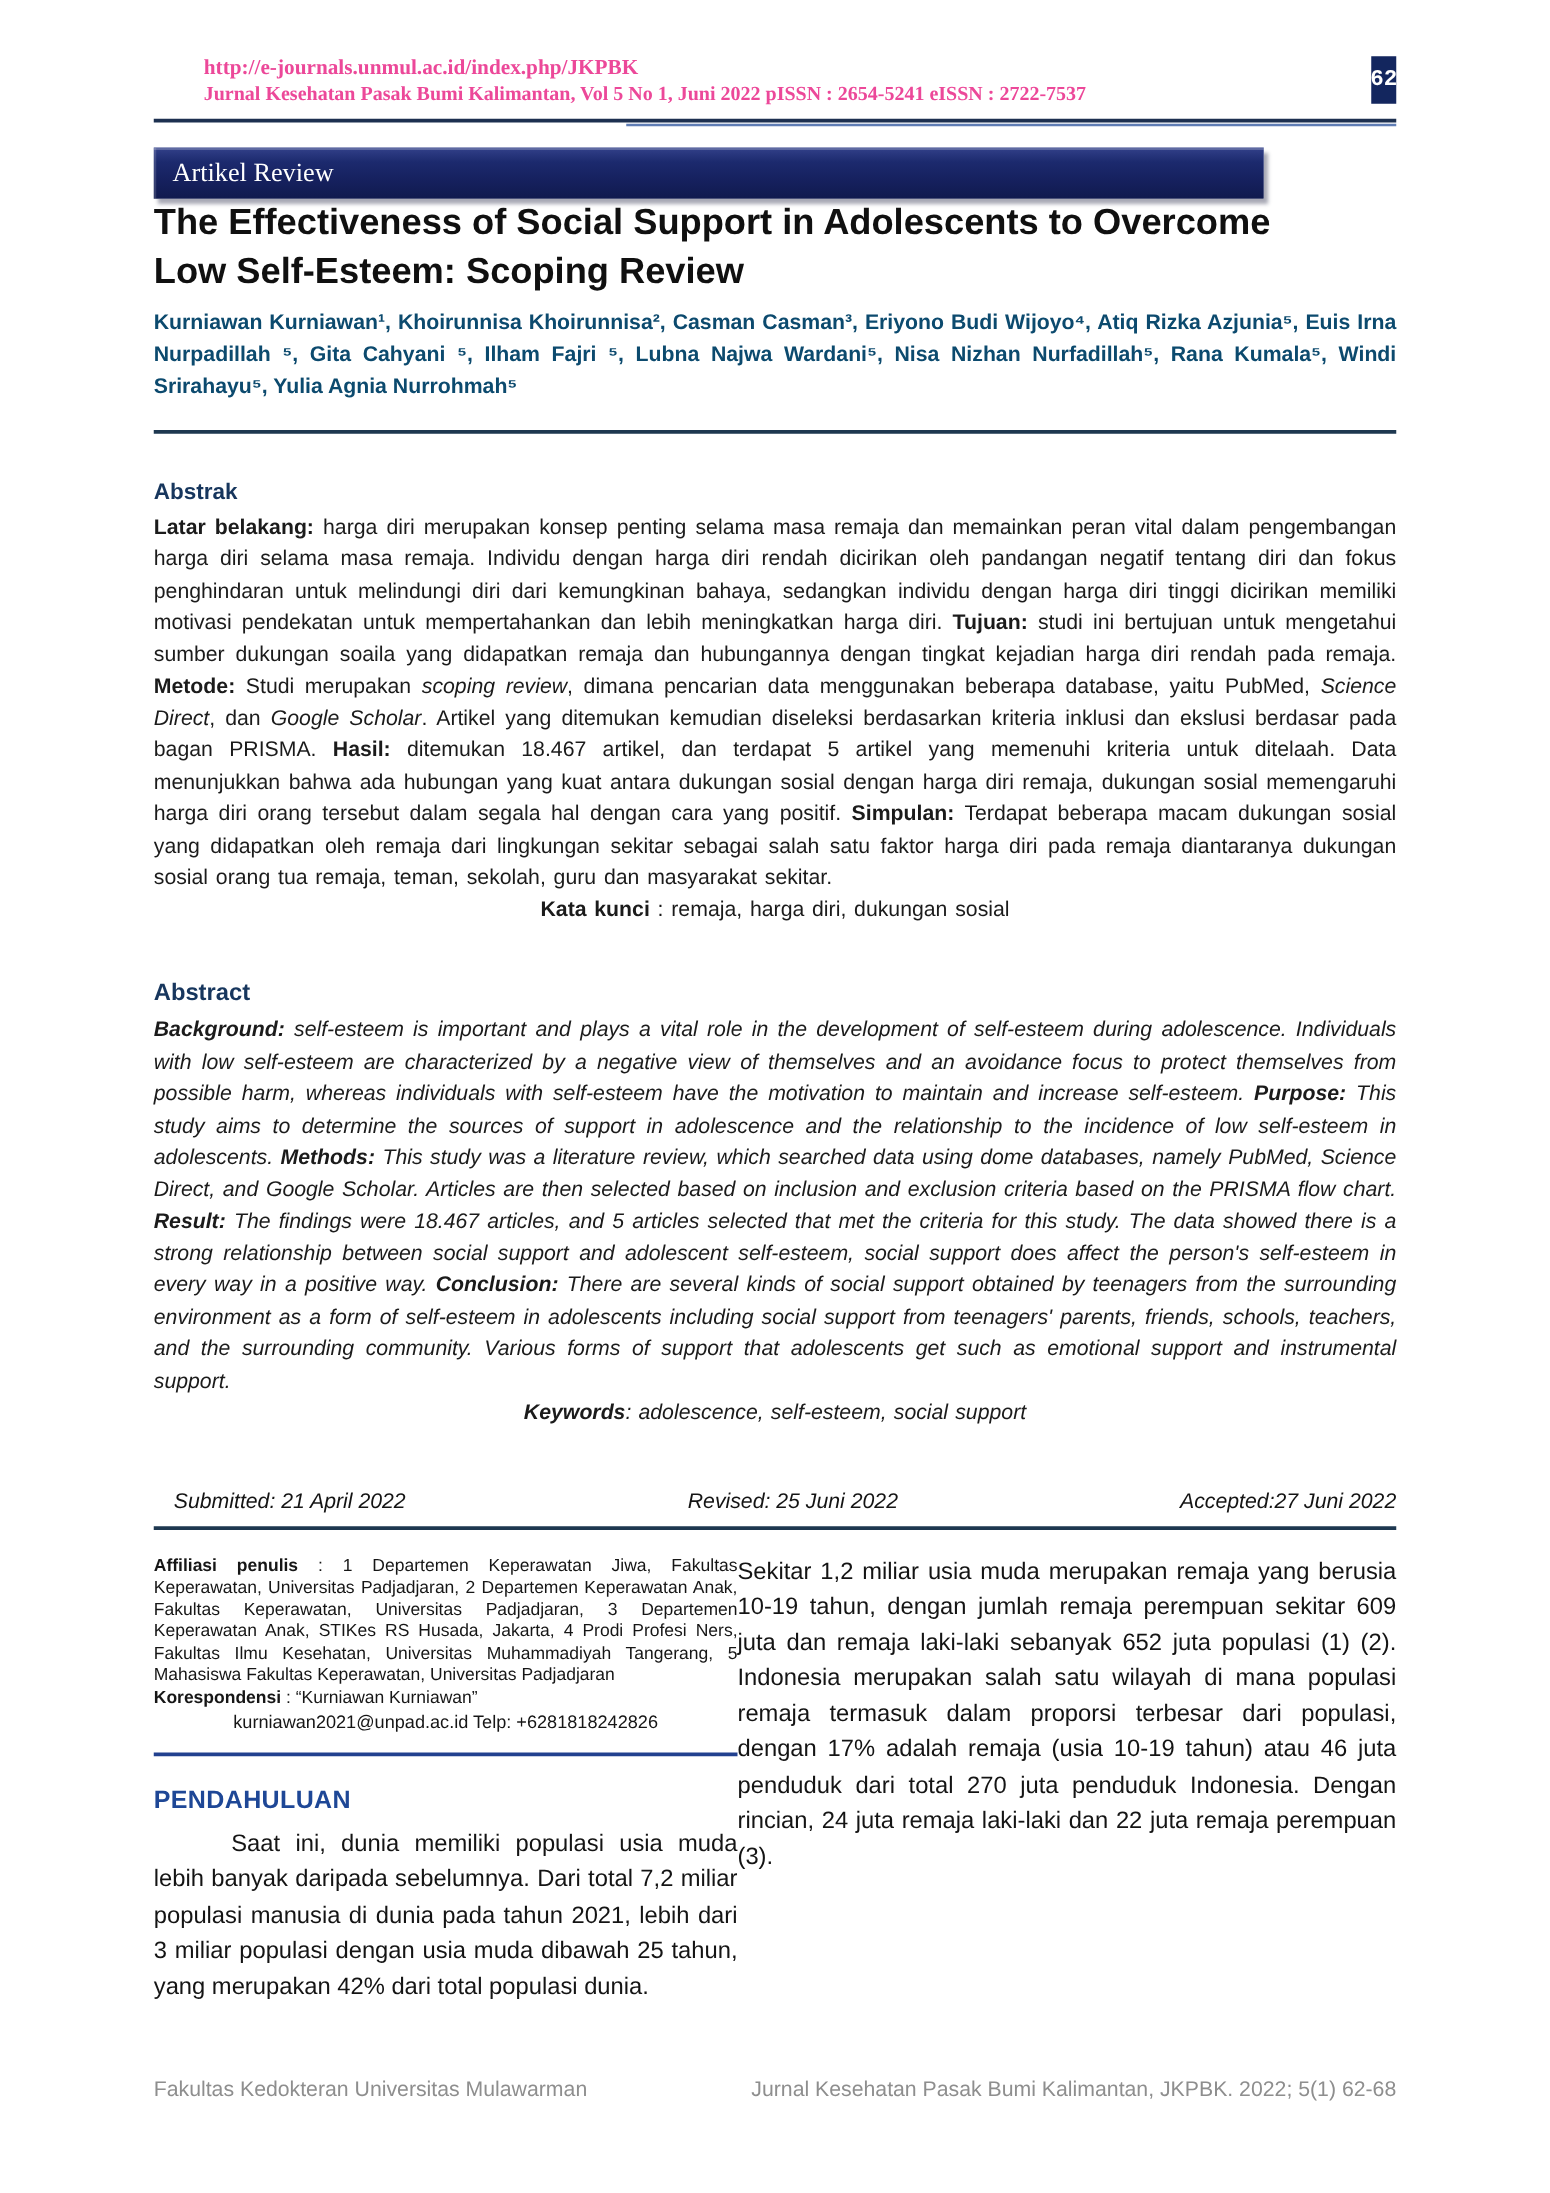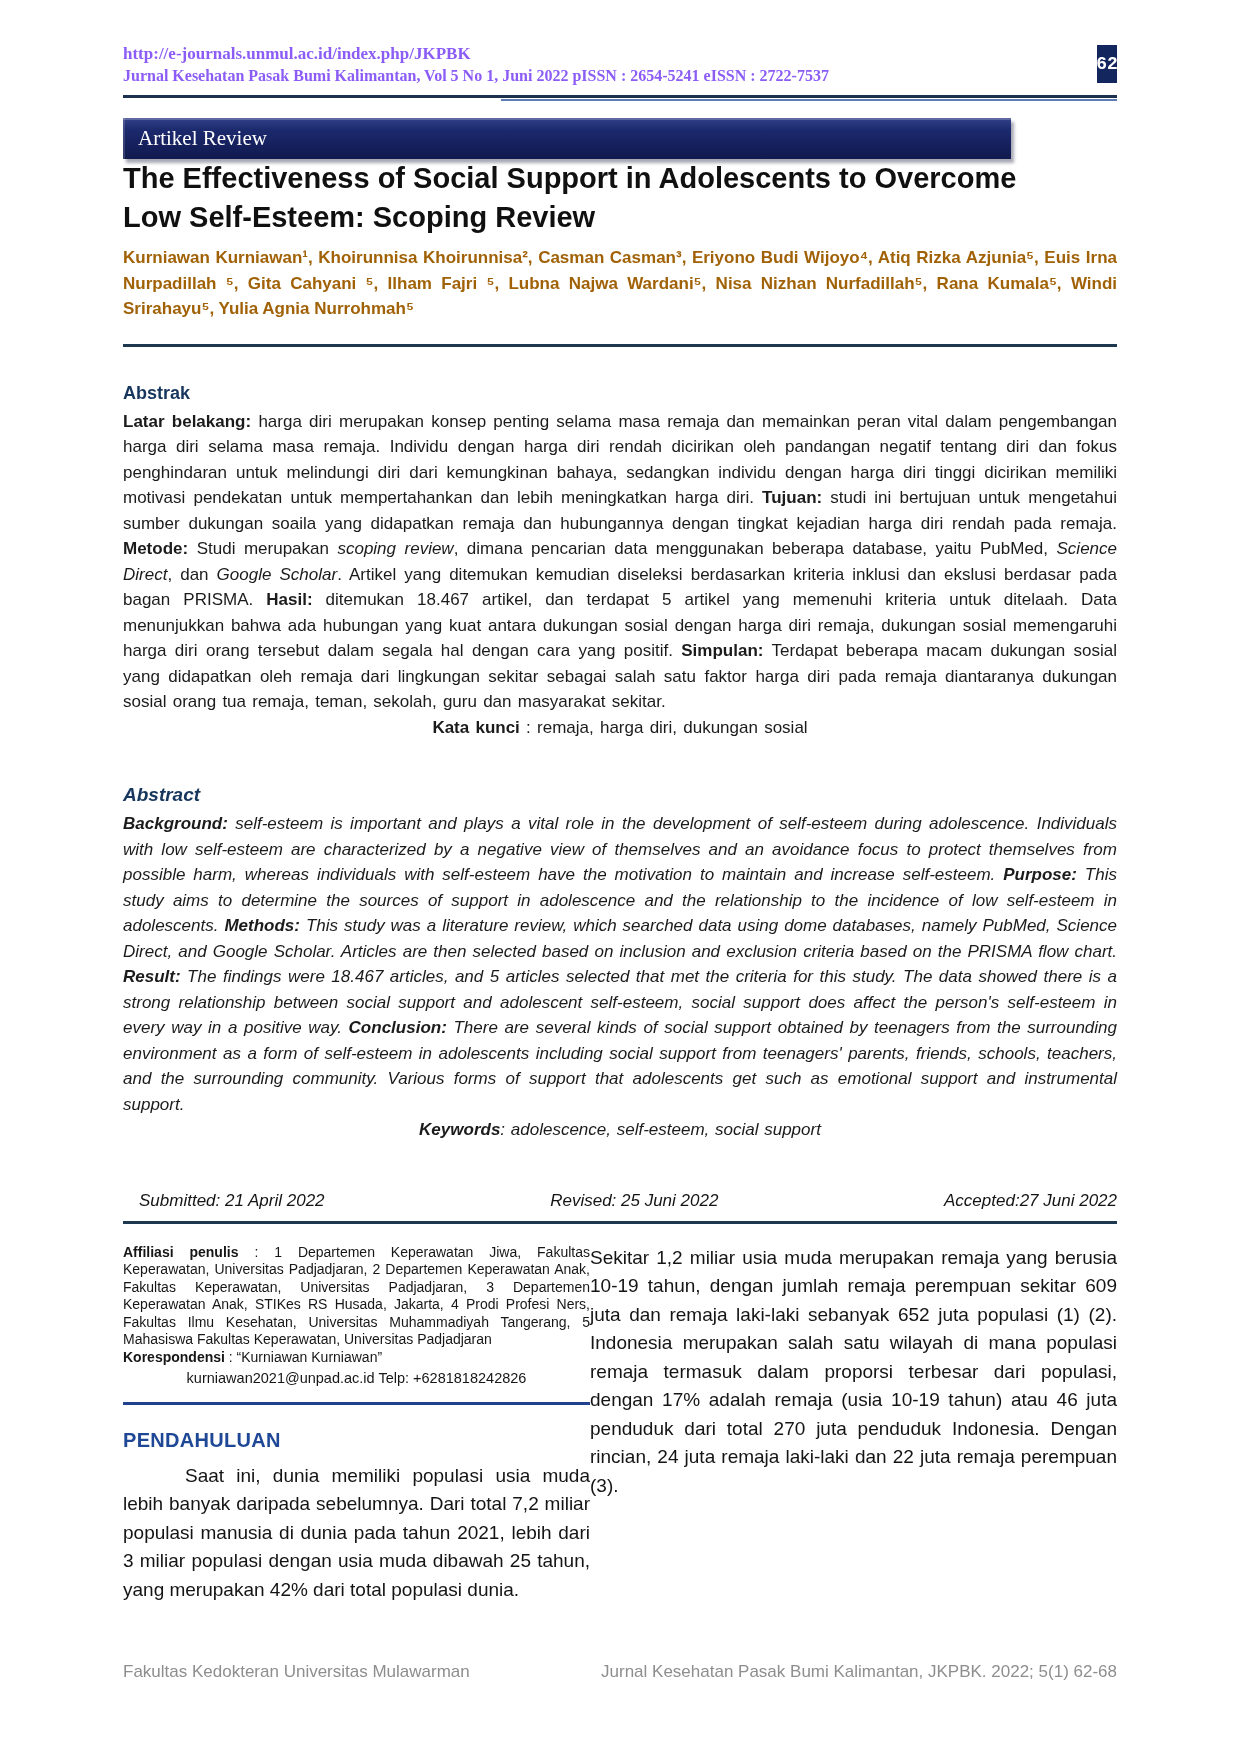--- a/index.html
+++ b/index.html
@@ -9,46 +9,46 @@
   *{margin:0;padding:0;box-sizing:border-box;}
   html,body{background:#ffffff;}
   .page{
     position:relative; width:1240px; height:1754px; background:#fff;
     font-family:"Liberation Sans", sans-serif; color:var(--text);
     overflow:hidden; margin:0 auto;
   }
   .content{padding:42px 123px 0 123px;}
   
   .header{display:flex; justify-content:space-between; align-items:flex-start;}
-  .header-text{font-family:"Liberation Serif", serif; font-weight:bold; color:#8b5cf6;}
+  .header-text{font-family:"Liberation Serif", serif; font-weight:bold; color:#ec4899;margin-left:40px;}
   .header-url{font-size:17px; line-height:23px;}
   .header-journal{font-size:16px; line-height:22px;}
   .page-badge{
     width:20px; height:38px; margin-top:3px; background:var(--badge); color:#fff;
     font-family:Liberation Mono, monospace; font-weight:bold; font-size:18px;
     display:flex; align-items:center; justify-content:center; flex:none;
   }
   .header-rule{position:relative; margin-top:8px; height:7px;}
   .header-rule .hr-main{position:absolute; left:0; right:0; top:0; height:3px; background:#1d3050;}
   .header-rule .hr-light{position:absolute; left:38%; right:0; top:4px; height:2px; background:#5f7db5;}
   
   .banner{
     margin-top:16px; width:888px; height:41px;
     background:linear-gradient(180deg,#33418a 0%, #1c2a6e 28%, #16215f 62%, #101a4e 100%);
     box-shadow:3px 4px 3px rgba(25,30,60,.38), inset 0 2px 0 rgba(255,255,255,.22), inset 2px 0 0 rgba(255,255,255,.15);
     color:#fff; font-family:"Liberation Serif", serif; font-size:21px;
     display:flex; align-items:center; padding-left:15px;
   }
   
   .title{max-width:930px; font-size:29px; line-height:39px; font-weight:bold; color:#101010;}
-  .authors{margin-top:8px; font-weight:bold; font-size:17px; line-height:25.5px; text-align:justify; color:#a16207;}
+  .authors{margin-top:8px; font-weight:bold; font-size:17px; line-height:25.5px; text-align:justify; color:#0c4a6e;}
   .rule{margin-top:22px; height:3px; background:var(--rule);}
   
   .sec-head{margin-top:36px; font-size:18px; font-weight:bold; color:var(--heading);}
-  .sec-head.en{margin-top:44px; font-style:italic; font-size:19px;}
+  .sec-head.en{margin-top:44px; font-size:19px;}
   .body-id{margin-top:5px; font-size:17px; line-height:25.5px; text-align:justify; word-spacing:1.5px;}
   .body-en{margin-top:5px; font-size:17px; line-height:25.5px; text-align:justify; font-style:italic; word-spacing:1px;}
   .kw{text-align:center; margin-top:0;}
   .b{font-weight:bold;}
   .i{font-style:italic;}
   
   .dates{margin-top:48px; display:flex; justify-content:space-between; font-style:italic; font-size:17px; color:#141414;margin-left:16px;}
   .rule.after-dates{margin-top:10px;}
   
   .columns{margin-top:20px; display:flex; }

